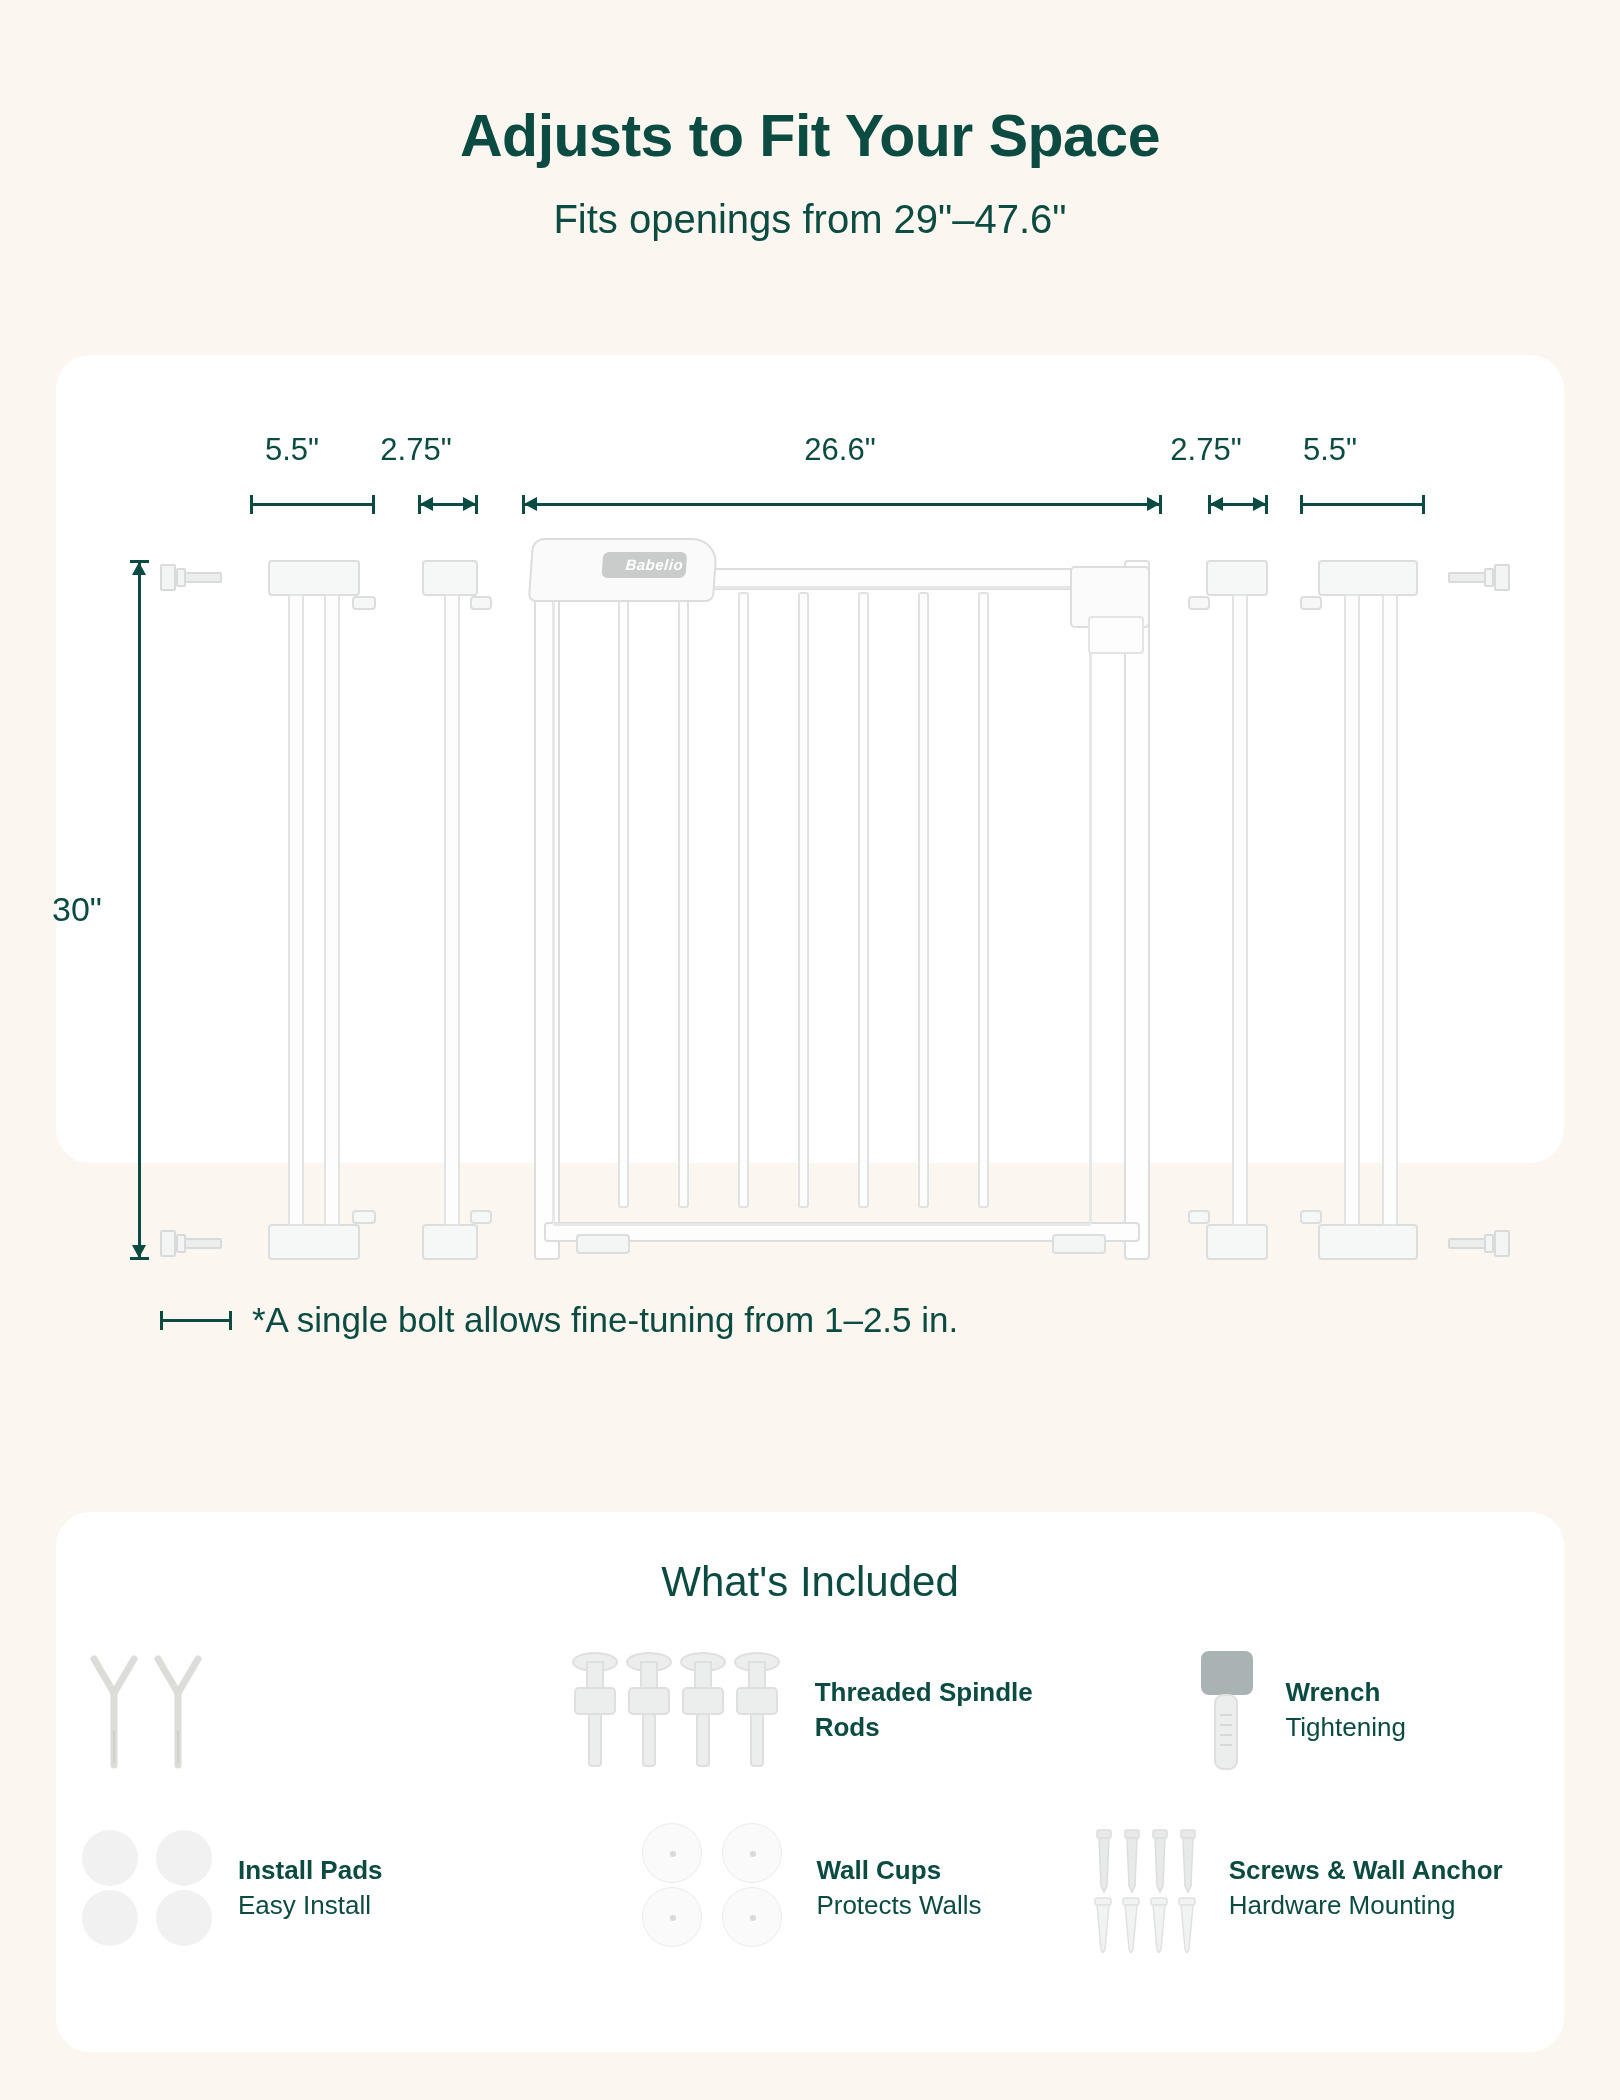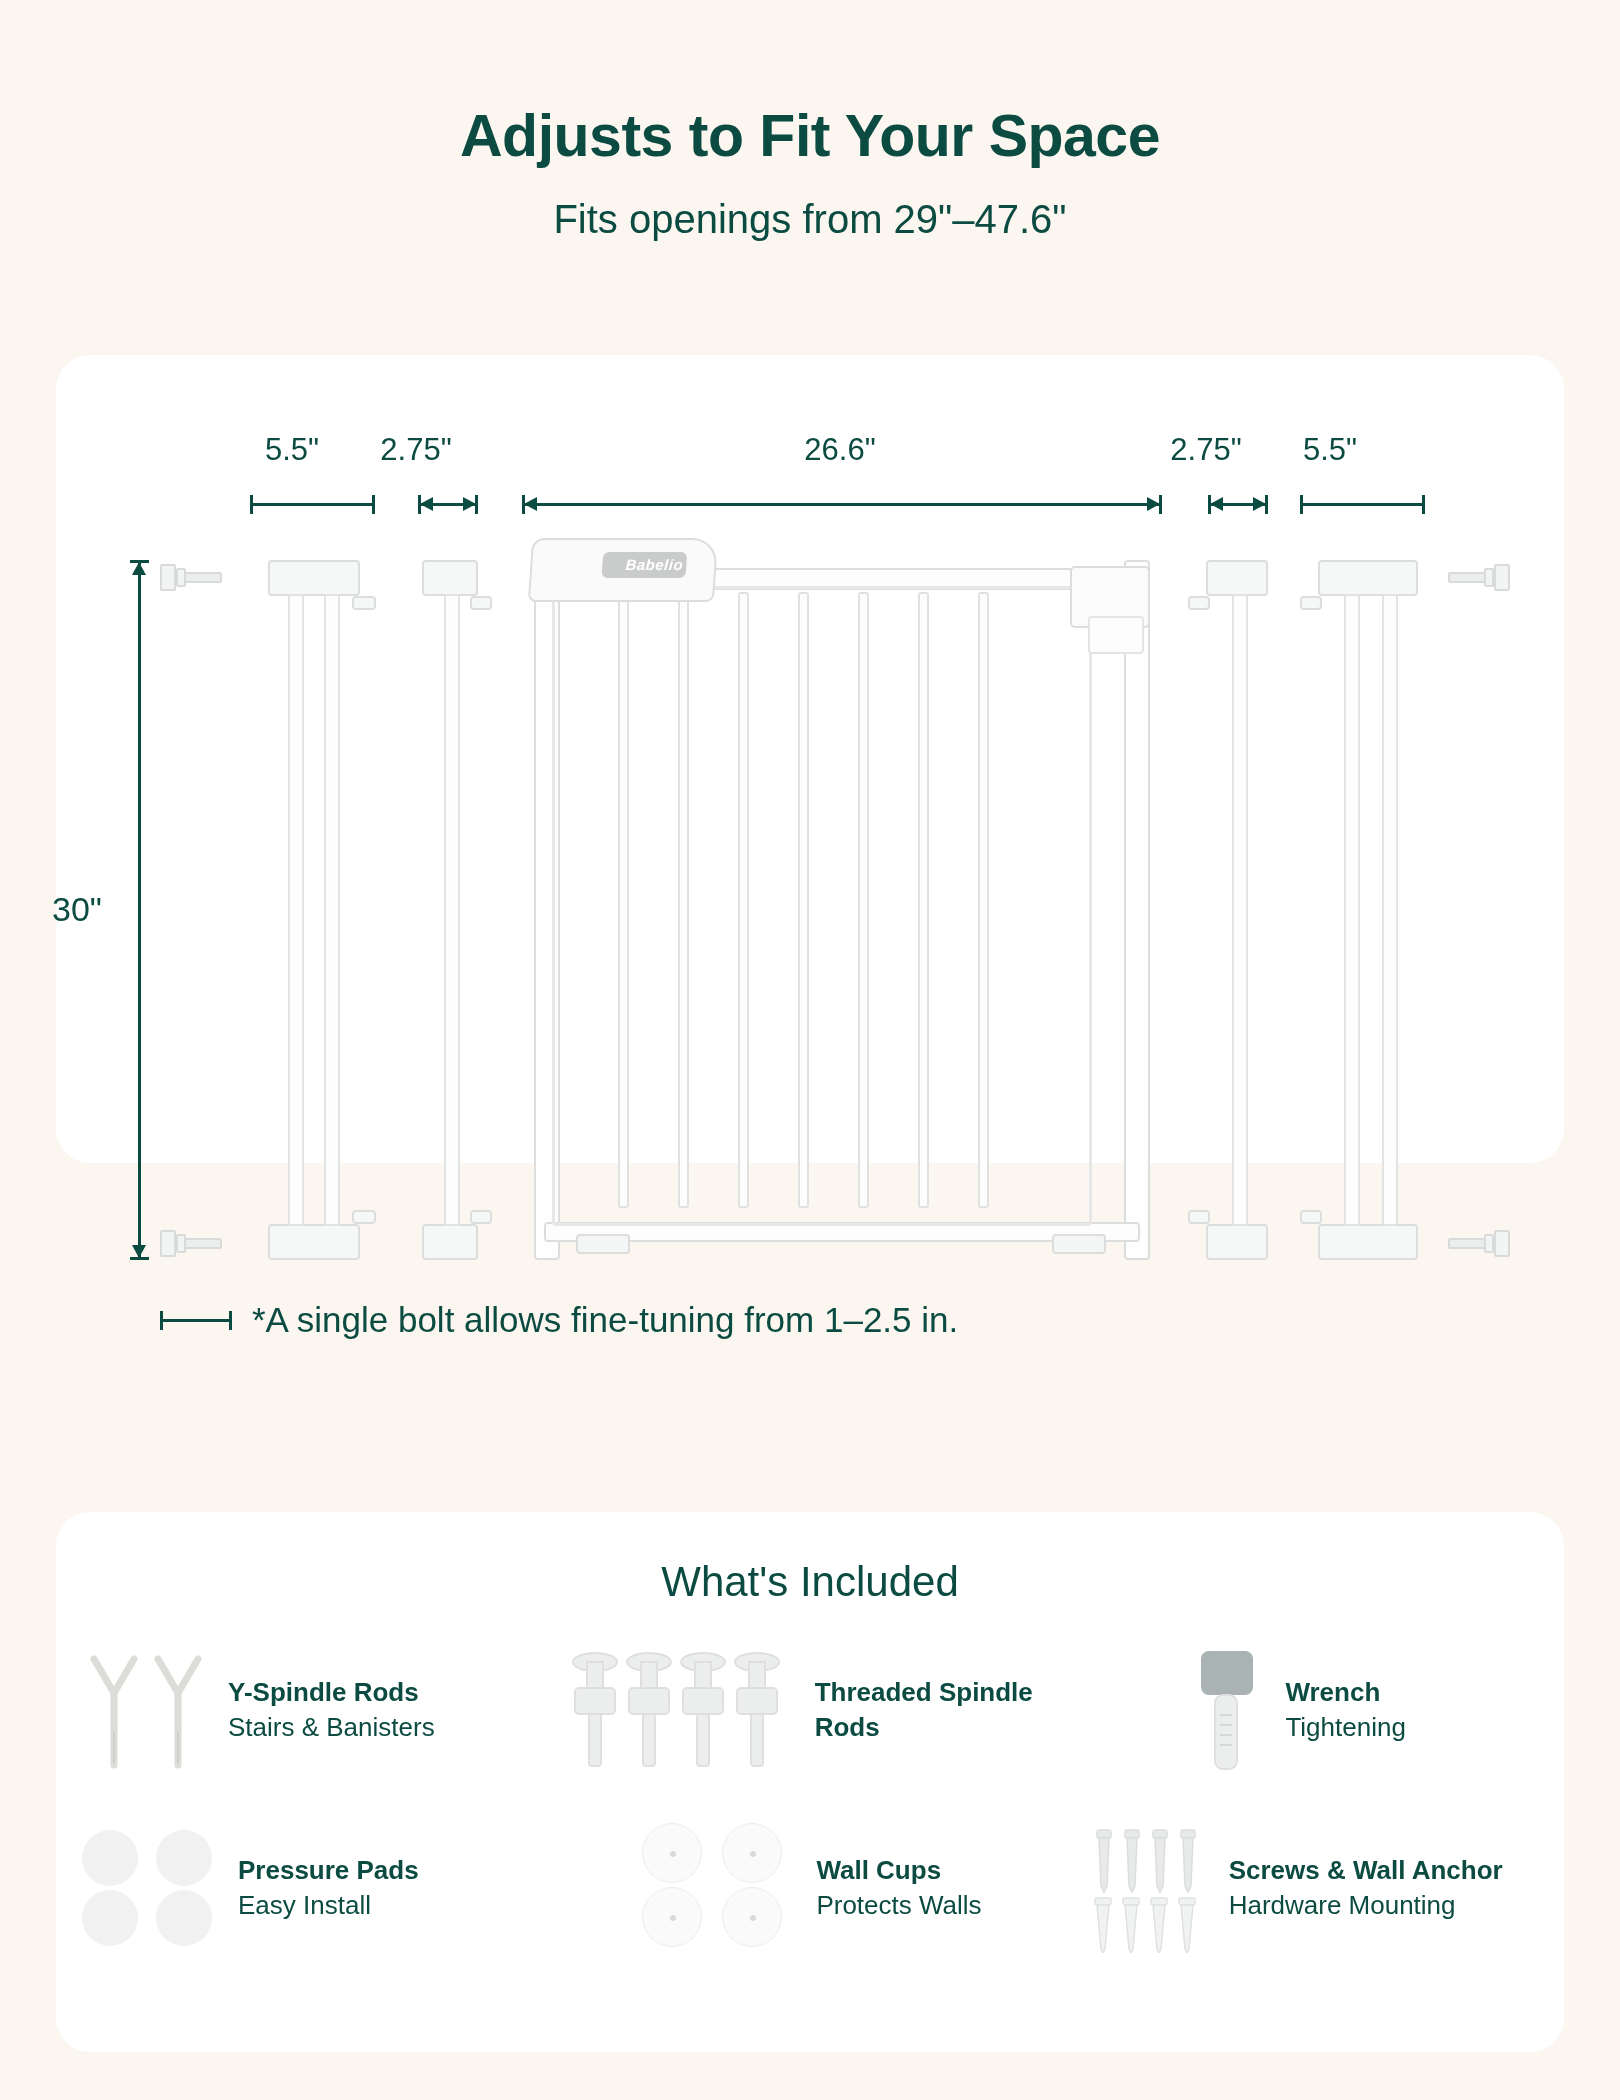--- a/index.html
+++ b/index.html
@@ -331,24 +331,20 @@
             <path d="M78 14 L98 48"></path>
               <path d="M118 14 L98 48"></path>
               <path d="M98 48 L98 120"></path>
           </g>
           <g fill="none" stroke="#cfcfcb" stroke-width="2">
             <path d="M34 86 L34 118"></path>
               <path d="M98 86 L98 118"></path>
           </g>
         </svg>
       </div>
-      <div class="inc-text">
-        <div class="label">Y-Spindle Rods</div>
-        <div class="sub">Stairs &amp; Banisters</div>
-      </div>
     </div>
 
     <div class="inc-item center">
       <div class="art spindles">
         <svg width="230" height="125" viewBox="0 0 230 125">
           <g fill="#eceeed" stroke="#dedfde" stroke-width="2">
             <g transform="translate(4,0)">
               <ellipse cx="24" cy="12" rx="22" ry="9"></ellipse>
               <rect x="16" y="12" width="16" height="26"></rect>
               <rect x="4" y="38" width="40" height="26" rx="4"></rect>
@@ -400,21 +396,21 @@
     </div>
 
     <div class="inc-item">
       <div class="art pads">
         <div class="pad" style="left:2px; top:2px;"></div>
         <div class="pad" style="left:76px; top:2px;"></div>
         <div class="pad" style="left:2px; top:62px;"></div>
         <div class="pad" style="left:76px; top:62px;"></div>
       </div>
       <div class="inc-text">
-        <div class="label">Pressure Pads</div>
+        <div class="label">Install Pads</div>
         <div class="sub">Easy Install</div>
       </div>
     </div>
 
     <div class="inc-item center">
       <div class="art cups">
         <div class="cup" style="left:4px; top:0px;"></div>
         <div class="cup" style="left:84px; top:0px;"></div>
         <div class="cup" style="left:4px; top:64px;"></div>
         <div class="cup" style="left:84px; top:64px;"></div>

